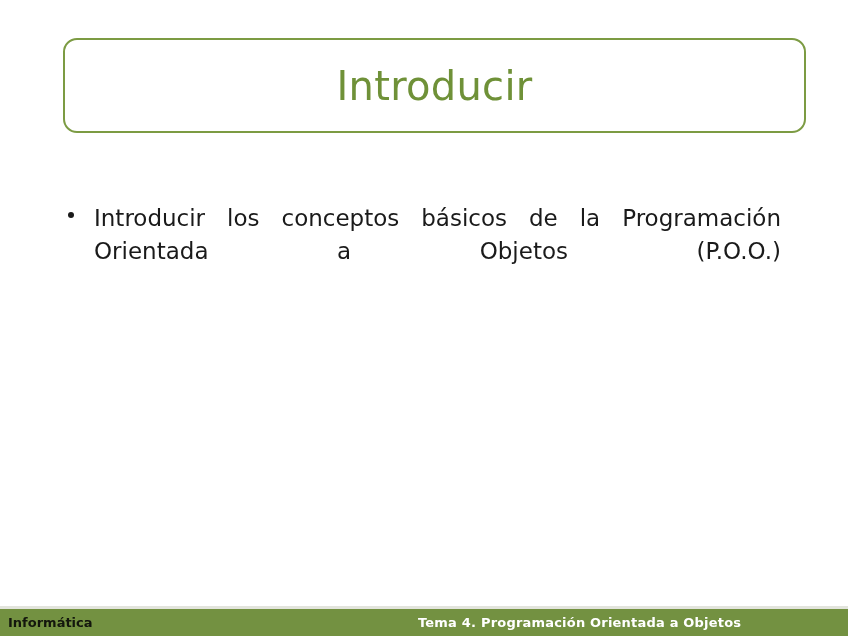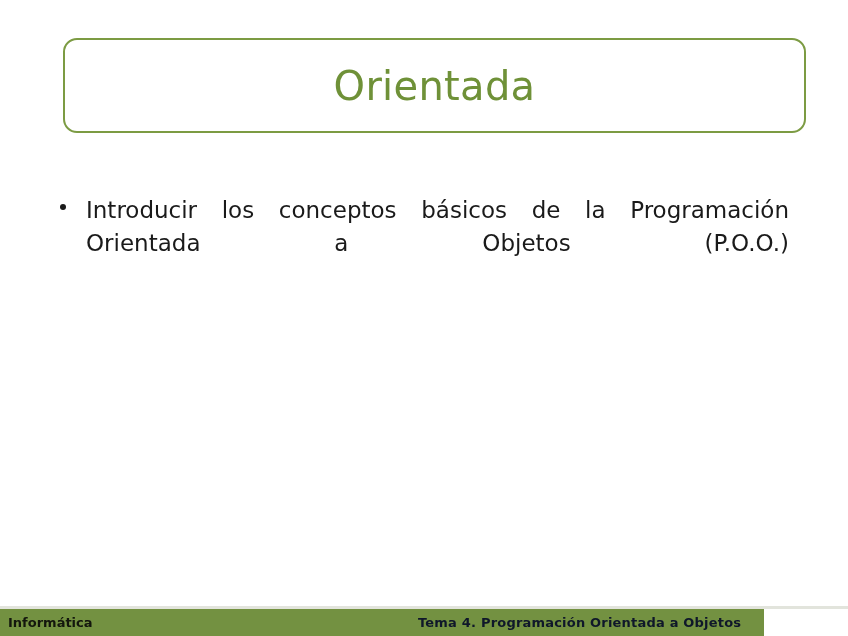--- a/index.html
+++ b/index.html
@@ -48,21 +48,21 @@
 
   
   .body-area {
     position: absolute;
     left: 0;
     top: 190px;
     width: 848px;
     height: 410px;
   }
   .bullet-list {
-    margin: 4px;
+    margin: 12px;
     padding: 0;
     list-style: none;
   }
   .bullet-item {
     position: relative;
     margin: 0 0 0 0;
     padding-left: 0;
   }
   .bullet-marker {
     position: absolute;
@@ -97,21 +97,21 @@
     left: 0;
     top: 606px;
     width: 848px;
     height: 3px;
     background: #e2e4dc;
   }
   .footer {
     position: absolute;
     left: 0;
     top: 609px;
-    width: 764px;
+    width: 848px;
     height: 27px;
     background: #739141;
   }
   .footer-left {
     position: absolute;
     left: 8px;
     top: 0;
     height: 27px;
     display: flex;
     align-items: center;
@@ -124,21 +124,21 @@
   .footer-center {
     position: absolute;
     left: 418px;
     top: 0;
     height: 27px;
     display: flex;
     align-items: center;
     font-family: "DejaVu Sans", sans-serif;
     font-size: 13px;
     font-weight: bold;
-    color: #0f172a;
+    color: #ffffff;
     letter-spacing: 0.2px;
     white-space: nowrap;
   }
   .footer-page-box {
     position: absolute;
     left: 763px;
     top: 0;
     width: 85px;
     height: 27px;
     background: #4e6228;
@@ -155,21 +155,21 @@
     letter-spacing: 0.3px;
     white-space: nowrap;
   }
 </style>
 </head>
 <body>
 
 <div class="slide">
 
   <div class="title-box">
-    <span class="title-text">Orientada</span>
+    <span class="title-text">Introducir</span>
   </div>
 
   <div class="body-area">
     <ul class="bullet-list">
       <li class="bullet-item">
         <span class="bullet-marker"></span>
         <span class="bullet-text">Introducir los conceptos básicos de la Programación Orientada a Objetos (P.O.O.)</span>
       </li>
     </ul>
   </div>

